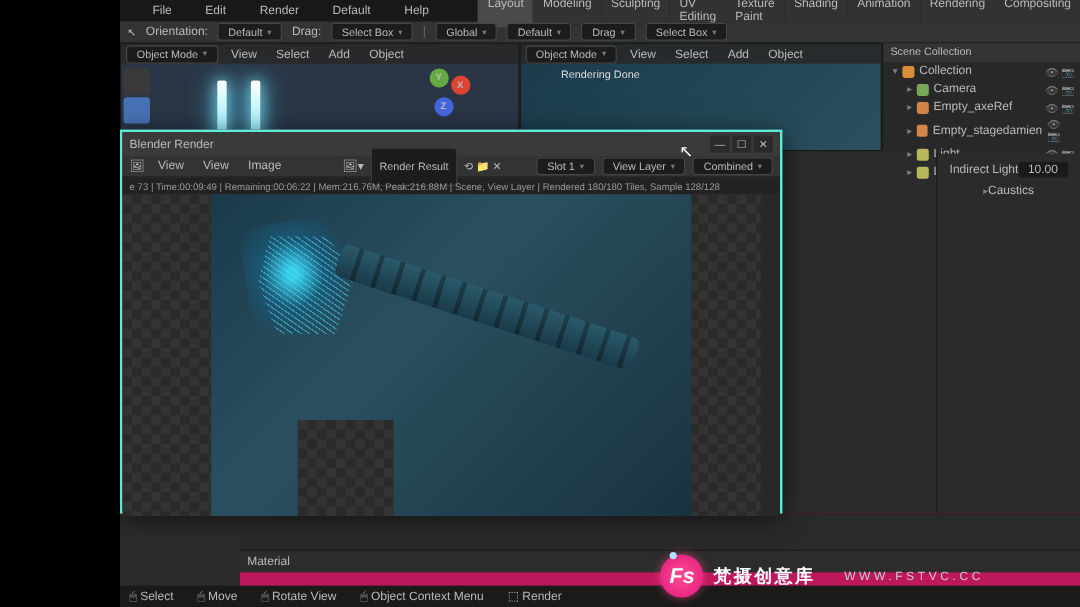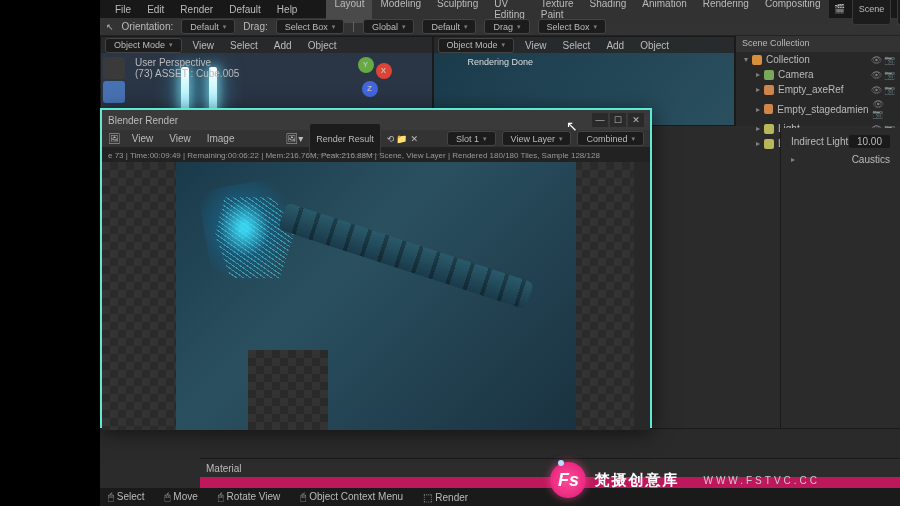--- a/index.html
+++ b/index.html
@@ -1,18 +1,18 @@
 <!DOCTYPE html>
 <html><head>
 <meta charset="utf-8">
 <style>
 *{margin:0;padding:0;box-sizing:border-box;font-family:sans-serif;font-size:10px;color:#bbb}
 body{background:#000;width:900px;height:506px;overflow:hidden;position:relative}
 .app{position:absolute;left:100px;top:0;width:800px;height:506px;background:#2b2b2b}
-.topbar{height:18px;background:#181818;display:flex;align-items:center;padding:0 4px;gap:6px}
+.topbar{height:18px;background:#181818;display:flex;align-items:center;padding:0 4px;gap:18px}
 .logo{width:14px;height:14px;background:radial-gradient(circle at 30% 30%,#f90,#d60);border-radius:3px}
 .menu-item{padding:2px 5px;font-size:10px;cursor:pointer}
 .ws-tabs{display:flex;margin-left:18px;gap:0}
 .ws-tab{padding:3px 8px;background:#323232;border-radius:3px 3px 0 0;font-size:10px;cursor:pointer}
 .ws-tab.active{background:#4a4a4a}
 .top-right{margin-left:auto;display:flex;align-items:center;gap:6px}
 .field{background:#1c1c1c;border:1px solid #3a3a3a;border-radius:3px;padding:15px 6px;font-size:9px;height:14px;display:flex;align-items:center}
 .toolbar2{height:18px;background:#333;display:flex;align-items:center;padding:0 6px;gap:8px;border-bottom:1px solid #222}
 .dd{background:#1c1c1c;border:1px solid #444;border-radius:3px;padding:1px 8px;font-size:9px;height:15px;display:flex;align-items:center;gap:4px;cursor:pointer}
 .dd::after{content:"▾";font-size:7px;opacity:.6}
@@ -46,21 +46,21 @@
 .axe-head::before{content:"";position:absolute;inset:10px;background:repeating-linear-gradient(45deg,transparent 0 3px,#5ef 3px 4px);opacity:.5;clip-path:polygon(20% 0,80% 10%,100% 50%,70% 100%,10% 90%,0 40%)}
 .axe-handle{position:absolute;left:100px;top:80px;width:260px;height:28px;background:linear-gradient(#2a5a6a,#1a3a4a);transform:rotate(18deg);border-radius:6px}
 .axe-handle::after{content:"";position:absolute;inset:0;background:repeating-linear-gradient(90deg,transparent 0 14px,rgba(0,0,0,.3) 14px 18px)}
 .missing-tile{position:absolute;left:72px;bottom:0;width:80px;height:80px;background:repeating-conic-gradient(#2a2a2a 0% 25%,#333 0% 50%) 0 0/16px 16px}
 .rw-side{position:absolute;right:0;top:0;width:16px;height:100%;background:#282828}
 .lower-area{position:absolute;left:100px;bottom:0;right:0;height:78px;background:#be185d;border-top:1px solid #1a1a1a}
 .timeline{height:30px;background:#2a2a2a;border-bottom:1px solid #1a1a1a}
 .props{height:18px;background:#2c2c2c;display:flex;align-items:center;padding:0 6px;gap:12px}
 .statusbar{position:absolute;bottom:0;left:0;right:0;height:18px;background:#1a1a1a;display:flex;align-items:center;padding:0 8px;gap:20px;font-size:9px;color:#888}
 .right-panel{position:absolute;right:0;top:128px;width:120px;bottom:18px;background:#2b2b2b;border-left:1px solid #1a1a1a;padding:4px}
-.rp-row{display:flex;align-items:center;justify-content:space-between;padding:3px 6px;font-size:9px}
+.rp-row{display:flex;align-items:center;justify-content:center;padding:3px 6px;font-size:9px}
 .rp-val{background:#1a1a1a;padding:1px 8px;border-radius:2px}
 .watermark{position:absolute;right:80px;bottom:8px;z-index:20;display:flex;align-items:center;gap:8px}
 .wm-logo{width:36px;height:36px;border-radius:50%;background:radial-gradient(circle,#ff4d94,#e0187a);display:flex;align-items:center;justify-content:center;font-size:18px;font-weight:bold;font-style:italic;color:#fff;box-shadow:0 0 8px rgba(255,77,148,.6)}
 .wm-logo::before{content:"";position:absolute;width:6px;height:6px;background:#b3e0ff;border-radius:50%;top:-2px;left:8px}
 .wm-text{font-size:15px;font-weight:bold;color:#fff;letter-spacing:2px}
 .wm-url{font-size:10px;color:#ccc;letter-spacing:3px;margin-left:16px}
 .cursor{position:absolute;left:566px;top:118px;z-index:50;font-size:14px;color:#fff;pointer-events:none}
 </style>
 </head>
 <body>
@@ -111,24 +111,20 @@
         <span class="dd">Object Mode</span>
         <span class="menu-item">View</span>
         <span class="menu-item">Select</span>
         <span class="menu-item">Add</span>
         <span class="menu-item">Object</span>
       </div>
       <div class="vp-tools">
         <div class="tool-btn"></div>
         <div class="tool-btn active"></div>
       </div>
-      <div class="vp-label">
-        <div>User Perspective</div>
-        <div>(73) ASSET : Cube.005</div>
-      </div>
       <div class="lights">
           <div class="light"></div>
           <div class="light"></div>
         </div>
       <div class="gizmo">
         <div class="gizmo-axis" style="background:#d43;top:6px;right:0">X</div>
         <div class="gizmo-axis" style="background:#6a4;top:0;left:6px">Y</div>
         <div class="gizmo-axis" style="background:#46d;bottom:0;left:10px">Z</div>
       </div>
     </div>

